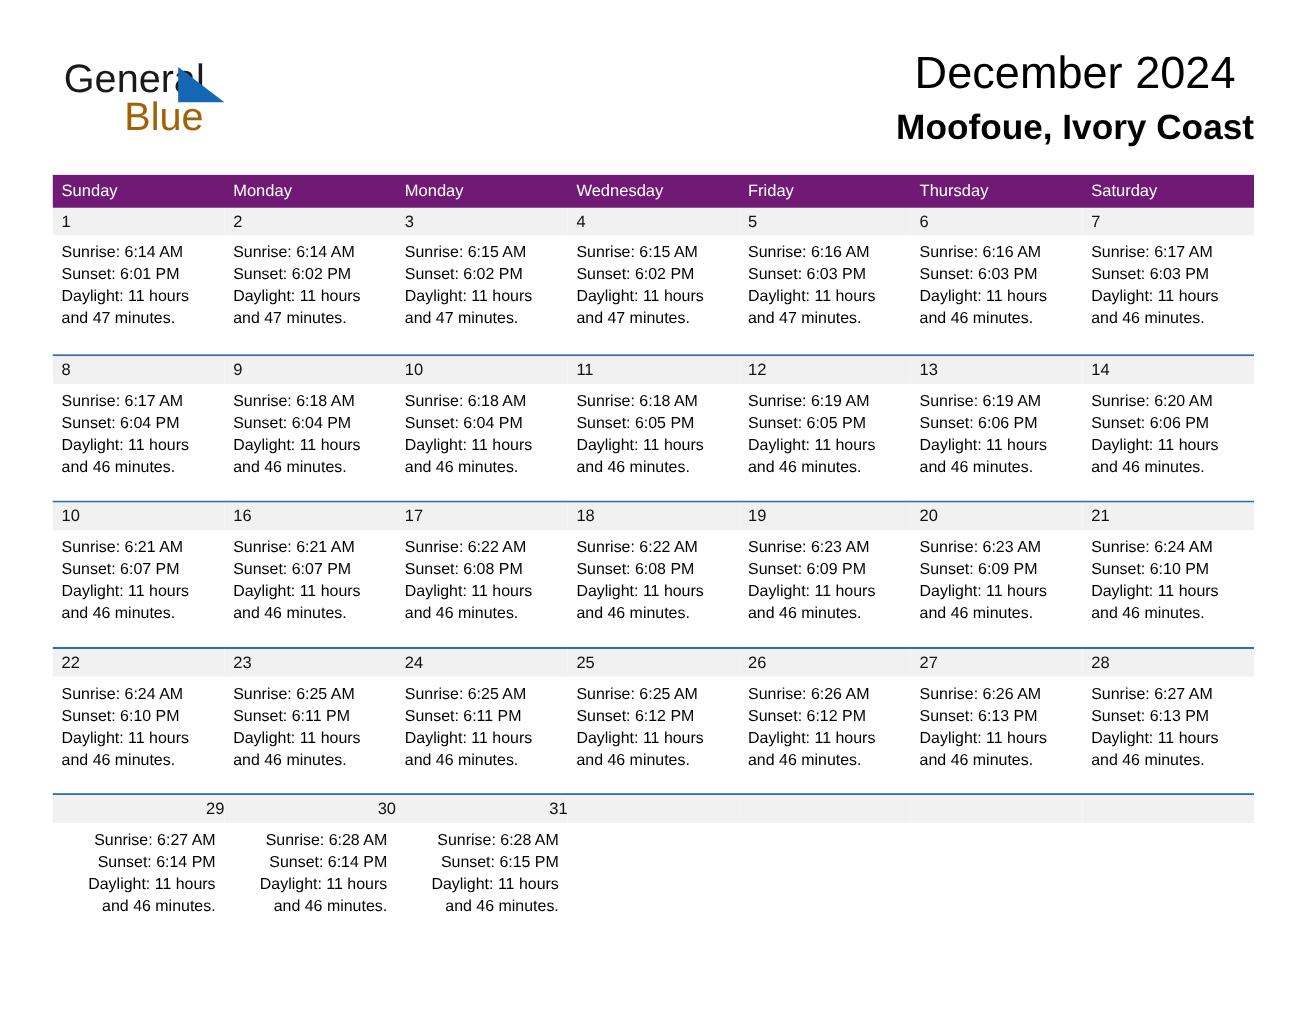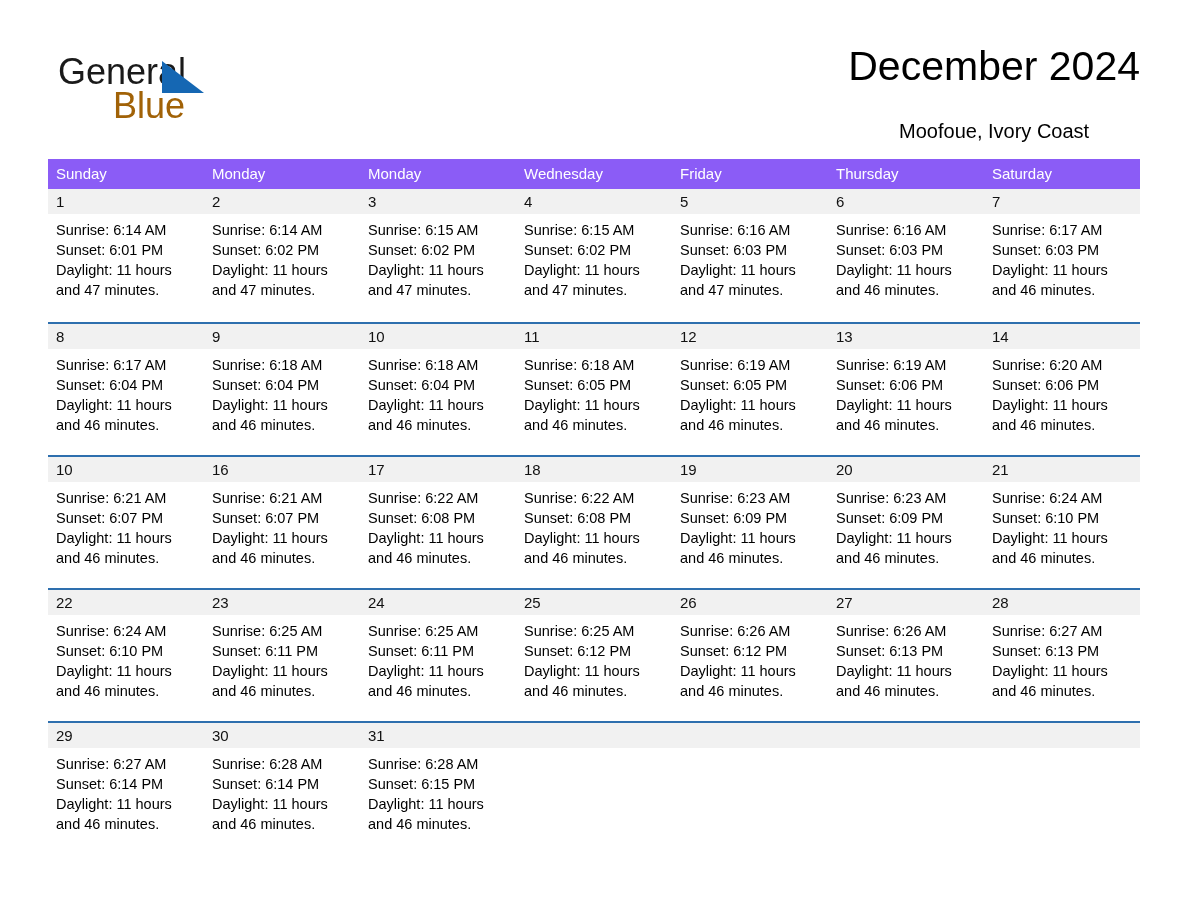--- a/index.html
+++ b/index.html
@@ -71,38 +71,38 @@
     text-align: center;
   }
   .cal-title {
     font-size: 41px;
     line-height: 52px;
     font-weight: 400;
     color: #000;
     white-space: nowrap;
   }
   .cal-sub {
-    font-size: 20px;
+    font-size: 32px;
     line-height: 34px;
-    margin-top: 22px;
-    font-weight: 400;
+    margin-top: 6px;
+    font-weight: 700;
     color: #000;
     white-space: nowrap;
   }
 
   
   .calendar {
     position: absolute;
     left: 48px;
     top: 159px;
     width: 1092px;
   }
   .weekday-row {
     display: flex;
-    background: #8b5cf6;
+    background: #701a75;
     height: 30px;
     align-items: flex-end;
   }
   .weekday {
     flex: 1 1 0;
     color: #ffffff;
     font-size: 15px;
     line-height: 30px;
     padding-left: 8px;
     box-sizing: border-box;
@@ -112,20 +112,21 @@
     display: flex;
     border-top: 2px solid #2e6fae;
     height: 133px;
     box-sizing: border-box;
   }
   .week-row.first {
     border-top: none;
   }
   .week-row.last {
     height: 115px;
+    text-align: right;
   }
   .day-cell {
     flex: 1 1 0;
     box-sizing: border-box;
     position: relative;
     background: #ffffff;
   }
   .daynum-band {
     height: 25px;
     background: #f1f1f1;

